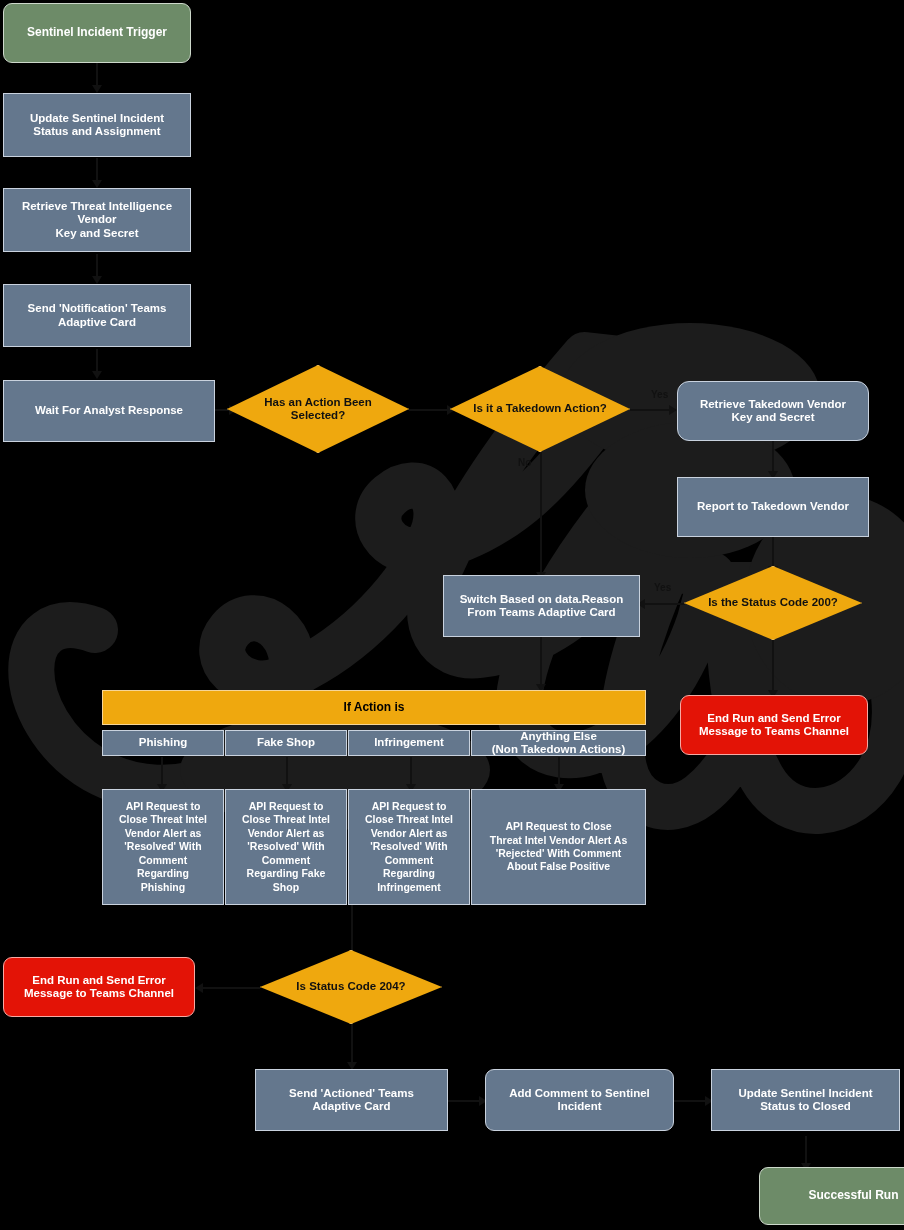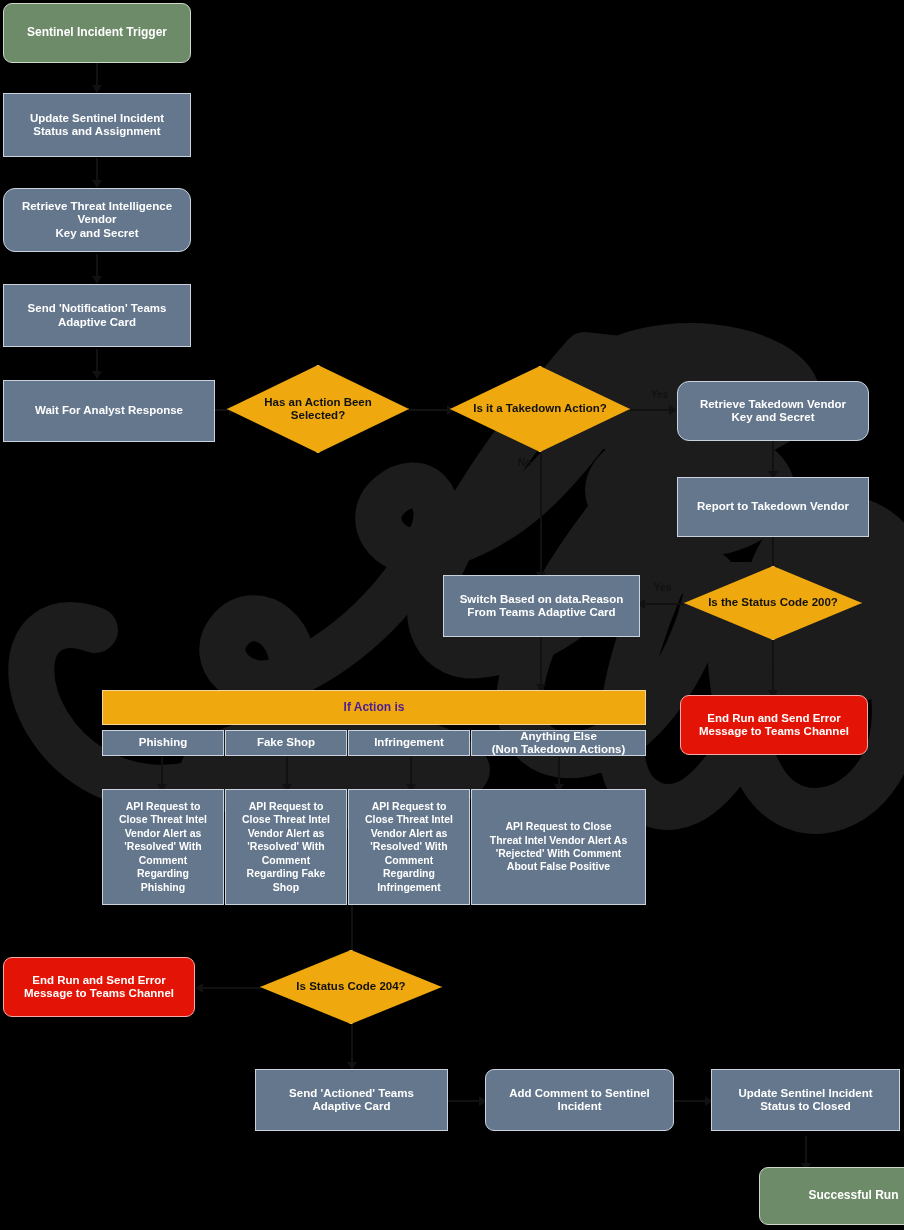--- a/index.html
+++ b/index.html
@@ -53,21 +53,21 @@
   .error {
     background: #E31306;
     border: 1px solid #f6a9a3;
     border-radius: 9px;
     color: #ffffff;
     font-size: 11.5px;
   }
   .switch-header {
     background: #EFA80E;
     border: 1px solid #f6d597;
-    color: #4c1d95;
+    color: #000000;
     font-size: 12px;
   }
   .switch-col {
     background: #64778D;
     border: 1px solid #c9d2de;
     color: #ffffff;
     font-size: 11.5px;
   }
   .branch-box {
     background: #64778D;
@@ -253,21 +253,21 @@
   <div class="arrowhead arrow-right" style="left:705px; top:1096px;"></div>
 
   <div class="conn conn-v" style="left:805px; top:1136px; height:30px;"></div>
   <div class="arrowhead arrow-down" style="left:801px; top:1163px;"></div>
 
   <div class="node terminator" style="left:3px; top:3px; width:188px; height:60px;">Sentinel Incident Trigger</div>
 
   <div class="node process" style="left:3px; top:93px; width:188px; height:64px;">Update Sentinel Incident
 Status and Assignment</div>
 
-  <div class="node process" style="left:3px; top:188px; width:188px; height:64px;border-radius:12px;">Retrieve Threat Intelligence
+  <div class="node process" style="left:3px; top:188px; width:188px; height:64px;">Retrieve Threat Intelligence
 Vendor
 Key and Secret</div>
 
   <div class="node process" style="left:3px; top:284px; width:188px; height:63px;">Send 'Notification' Teams
 Adaptive Card</div>
 
   <div class="node process" style="left:3px; top:380px; width:212px; height:62px;">Wait For Analyst Response</div>
 
   <div class="diamond" style="left:227px; top:365px; width:182px; height:88px;">
     <div class="dshape"></div>

